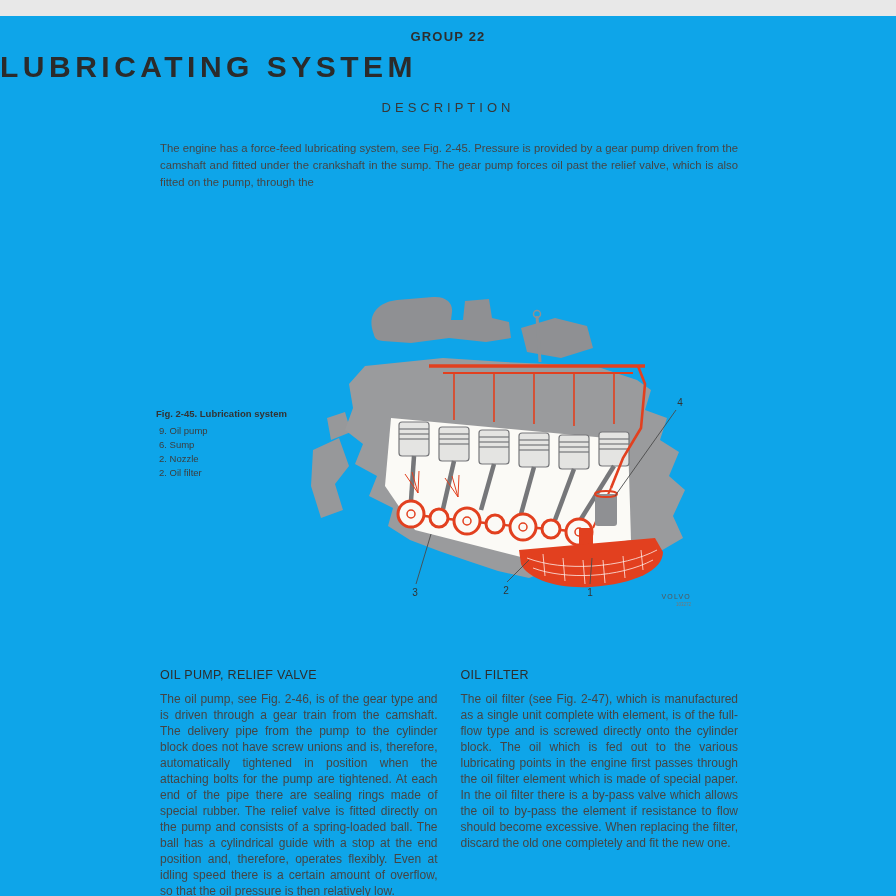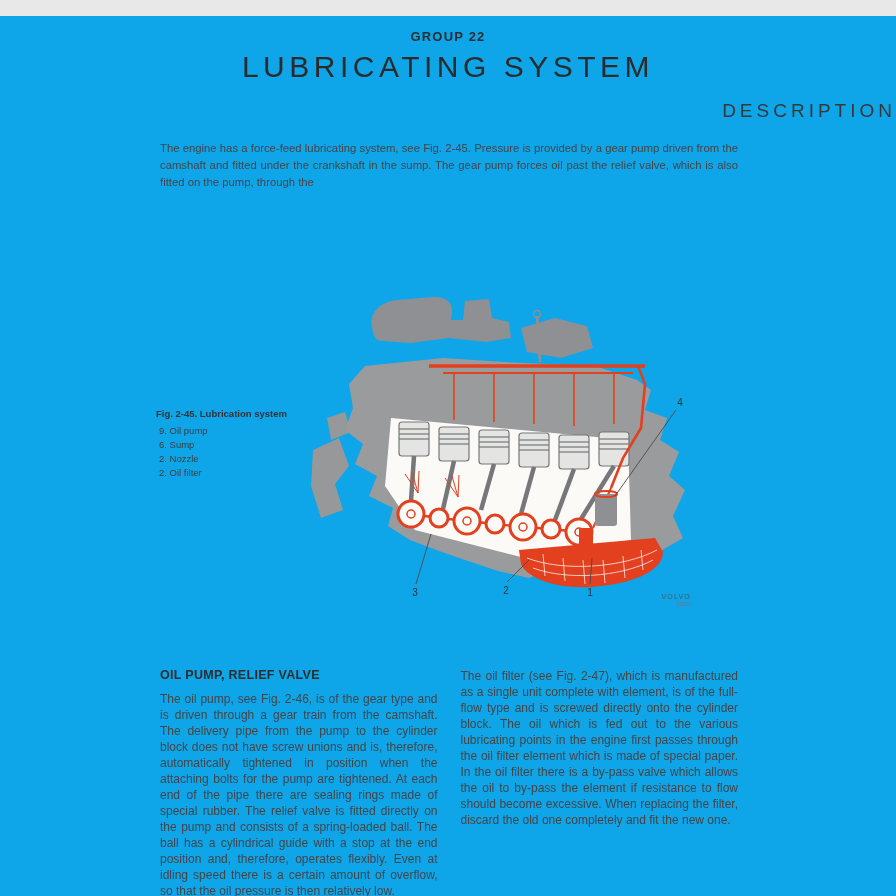--- a/index.html
+++ b/index.html
@@ -12,40 +12,40 @@
     color:#454545;
     overflow:hidden;
   }
   .group-heading{
     position:absolute;top:13px;left:0;width:100%;
     text-align:center;font-size:13px;font-weight:bold;
     letter-spacing:1.2px;color:#2e2e2e;
   }
   .page-title{
     position:absolute;top:34px;left:0;width:100%;margin:0;
-    text-align:center;font-size:30px;font-weight:normal;
+    font-size:30px;font-weight:bold;
     letter-spacing:4.5px;color:#2b2b2b;
   }
   .page-subtitle{
     position:absolute;top:84px;left:0;width:100%;margin:0;
-    text-align:right;font-size:19px;font-weight:normal;
+    text-align:center;font-size:13px;font-weight:normal;
     letter-spacing:4px;color:#383838;
   }
   .two-col{display:flex;gap:23px;position:absolute;left:160px;width:578px;}
   .col{flex:1;min-width:0;}
   .intro{top:124px;}
   .intro p{margin:0;font-size:11.3px;line-height:16.8px;text-align:justify;}
   .figure-area{position:absolute;left:0;top:272px;width:896px;height:350px;}
   .fig-caption-block{position:absolute;left:156px;top:120px;width:165px;}
   .fig-caption{font-size:9.5px;font-weight:bold;color:#333;margin-bottom:5px;}
   .fig-legend{font-size:9.5px;line-height:14px;color:#3d3d3d;padding-left:3px;}
   .engine-svg{position:absolute;left:293px;top:0;width:412px;height:344px;}
   .body-sections{top:652px;}
   .body-sections h3{
-    margin:0 0 9px 0;font-size:12.5px;font-weight:bold;
+    margin:0 0 9px 0;font-size:12.5px;font-weight:normal;
     letter-spacing:0.3px;color:#2d2d2d;
   }
   .body-sections p{margin:0;font-size:12px;line-height:16px;text-align:justify;}
 </style>
 </head>
 <body>
 
 <div class="page">
 
   <div class="group-heading">GROUP 22</div>
@@ -205,17 +205,18 @@
       <text x="398" y="318" text-anchor="end" font-family="Liberation Sans, sans-serif" font-size="4.5" fill="#777777">103272</text>
     </svg>
   </section>
 
   <section class="two-col body-sections">
     <div class="col">
       <h3>OIL PUMP, RELIEF VALVE</h3>
       <p>The oil pump, see Fig. 2-46, is of the gear type and is driven through a gear train from the camshaft. The delivery pipe from the pump to the cylinder block does not have screw unions and is, therefore, automatically tightened in position when the attaching bolts for the pump are tightened. At each end of the pipe there are sealing rings made of special rubber. The relief valve is fitted directly on the pump and consists of a spring-loaded ball. The ball has a cylindrical guide with a stop at the end position and, therefore, operates flexibly. Even at idling speed there is a certain amount of overflow, so that the oil pressure is then relatively low.</p>
     </div>
     <div class="col">
+      <h3>OIL FILTER</h3>
       <p>The oil filter (see Fig. 2-47), which is manufactured as a single unit complete with element, is of the full-flow type and is screwed directly onto the cylinder block. The oil which is fed out to the various lubricating points in the engine first passes through the oil filter element which is made of special paper. In the oil filter there is a by-pass valve which allows the oil to by-pass the element if resistance to flow should become excessive. When replacing the filter, discard the old one completely and fit the new one.</p>
     </div>
   </section>
 
 </div>
 
 </body></html>

